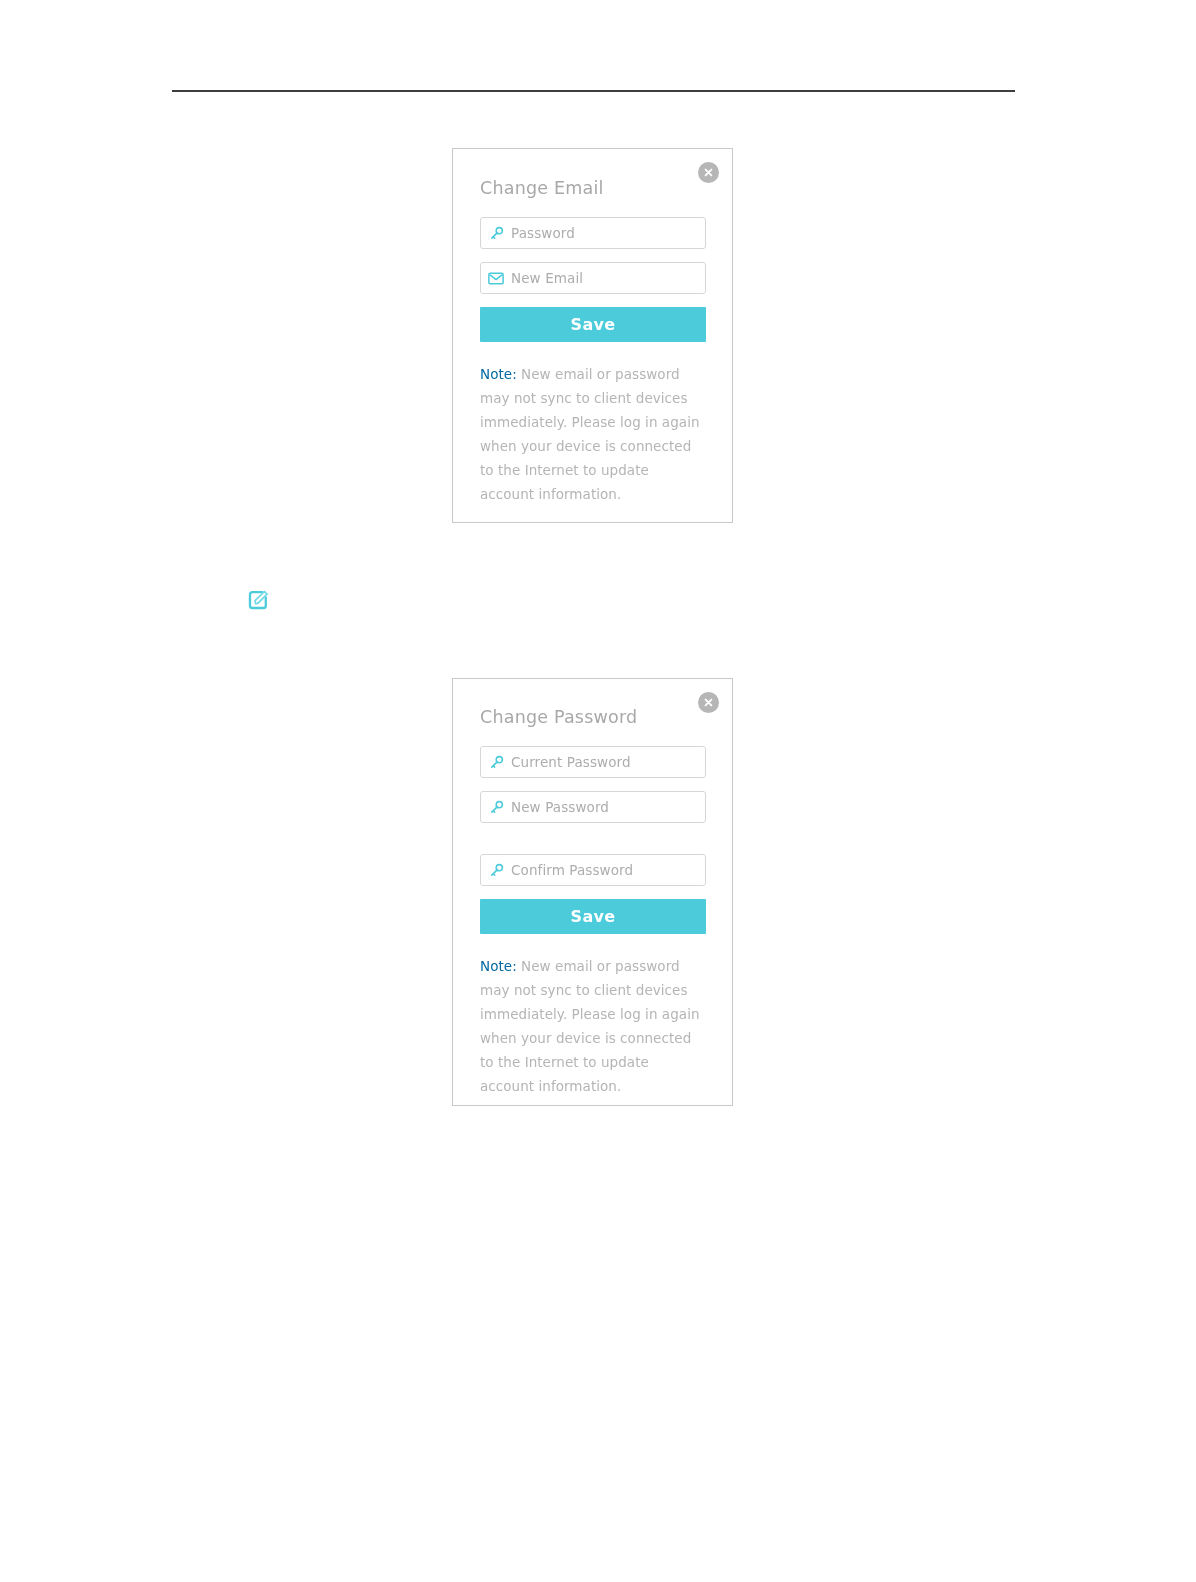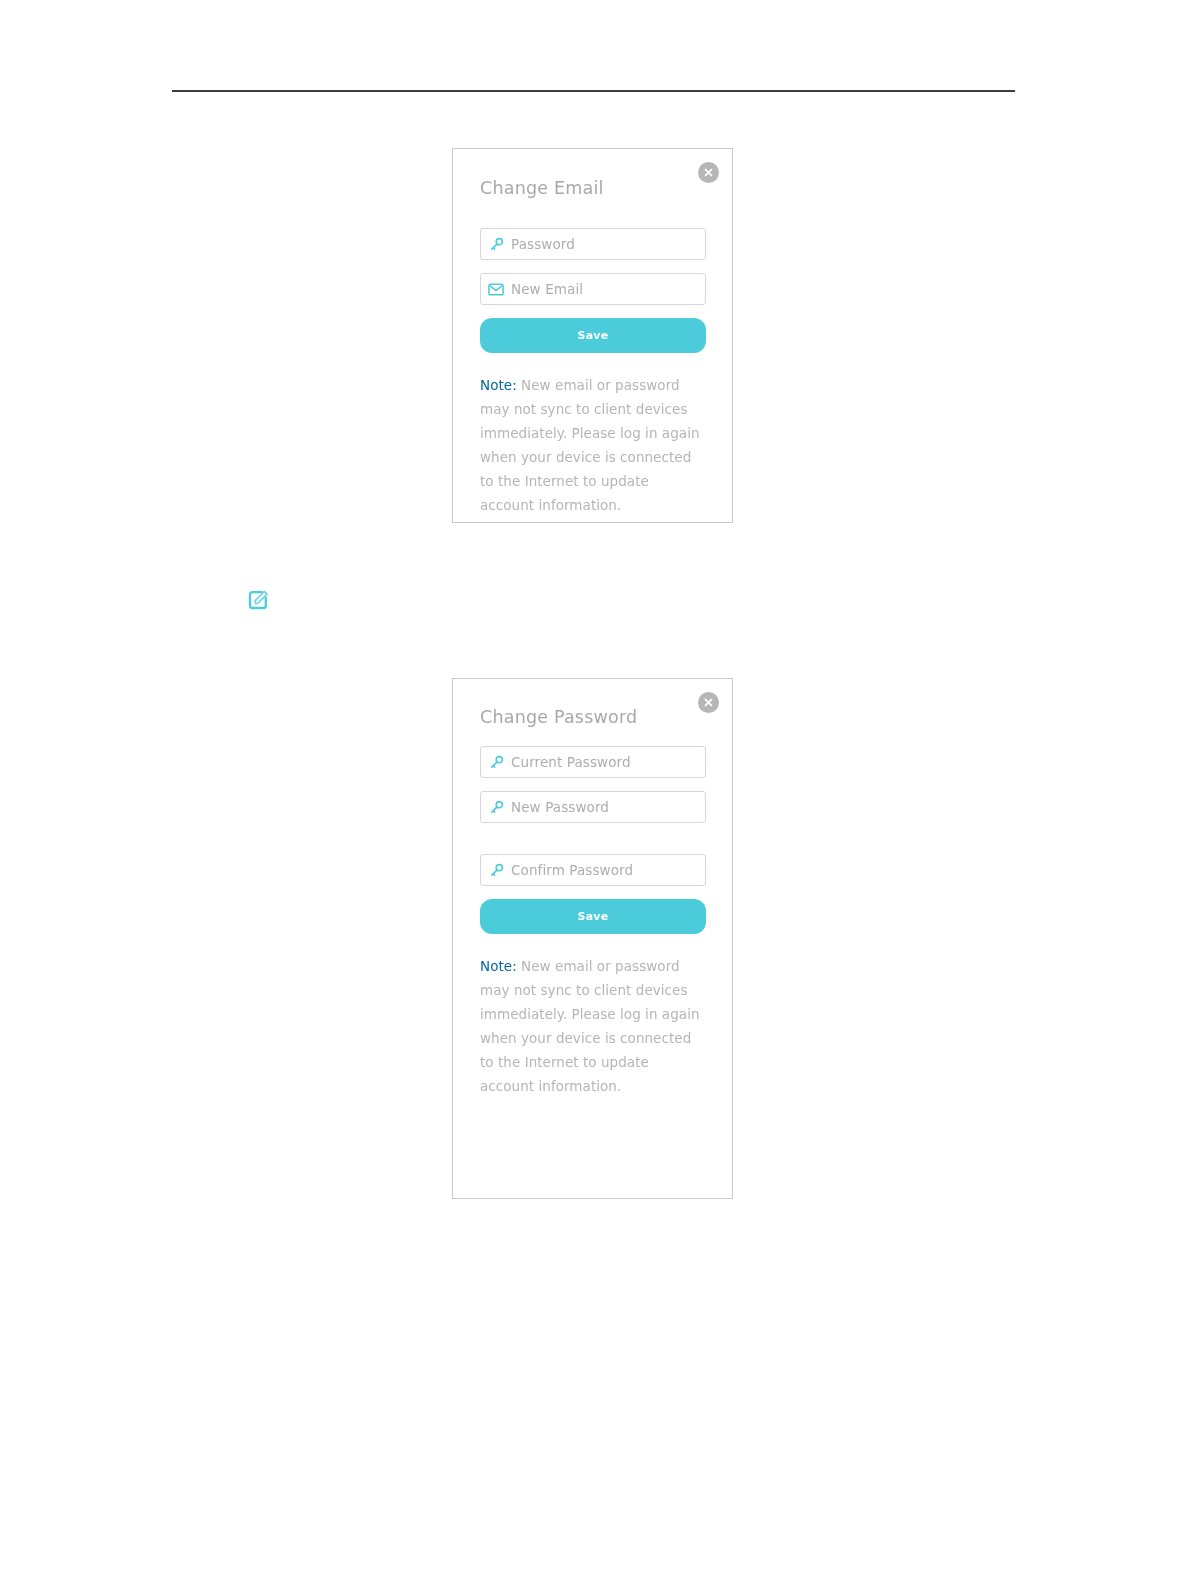--- a/index.html
+++ b/index.html
@@ -25,21 +25,21 @@
   }
 
   
   .dialog {
     position: absolute;
     background: #ffffff;
     border: 1px solid #c9c9c9;
     box-sizing: border-box;
   }
   #dialog-change-email   { left: 452px; top: 148px;  width: 281px; height: 375px; padding-left: 17px; }
-  #dialog-change-password{ left: 452px; top: 678px;  width: 281px; height: 521px; }
+  #dialog-change-password{ left: 452px; top: 678px;  width: 281px; height: 428px; }
 
   .dialog-close {
     position: absolute;
     top: 13px;
     right: 13px;
     width: 21px;
     height: 21px;
     border-radius: 50%;
     background: #b6b6b6;
     display: flex;
@@ -59,21 +59,21 @@
     white-space: nowrap;
   }
   #dialog-change-email .dialog-title    { top: 29px; }
   #dialog-change-password .dialog-title { top: 28px; }
 
   .dialog-body {
     position: absolute;
     left: 27px;
     right: 26px;
   }
-  #dialog-change-email .dialog-body    { top: 79px; }
+  #dialog-change-email .dialog-body    { top: 68px; }
   #dialog-change-password .dialog-body { top: 67px; }
 
   
   .field {
     position: relative;
     height: 32px;
     border: 1px solid #d6d6d6;
     border-radius: 3px;
     background: #ffffff;
     display: flex;
@@ -115,25 +115,25 @@
     letter-spacing: 0.2px;
     margin-top: 44px;
   }
 
   
   .save-button {
     display: block;
     width: 100%;
     height: 35px;
     border: none;
-    border-radius: 12px;
+    border-radius: 1px;
     background: #4ccbdb;
     color: #ffffff;
     font-family: inherit;
-    font-size: 11px;
+    font-size: 16px;
     font-weight: bold;
     letter-spacing: 0.3px;
     cursor: pointer;
     margin-top: 1px;
   }
 
   
   .note {
     margin-top: 20px;
     font-size: 13.5px;

